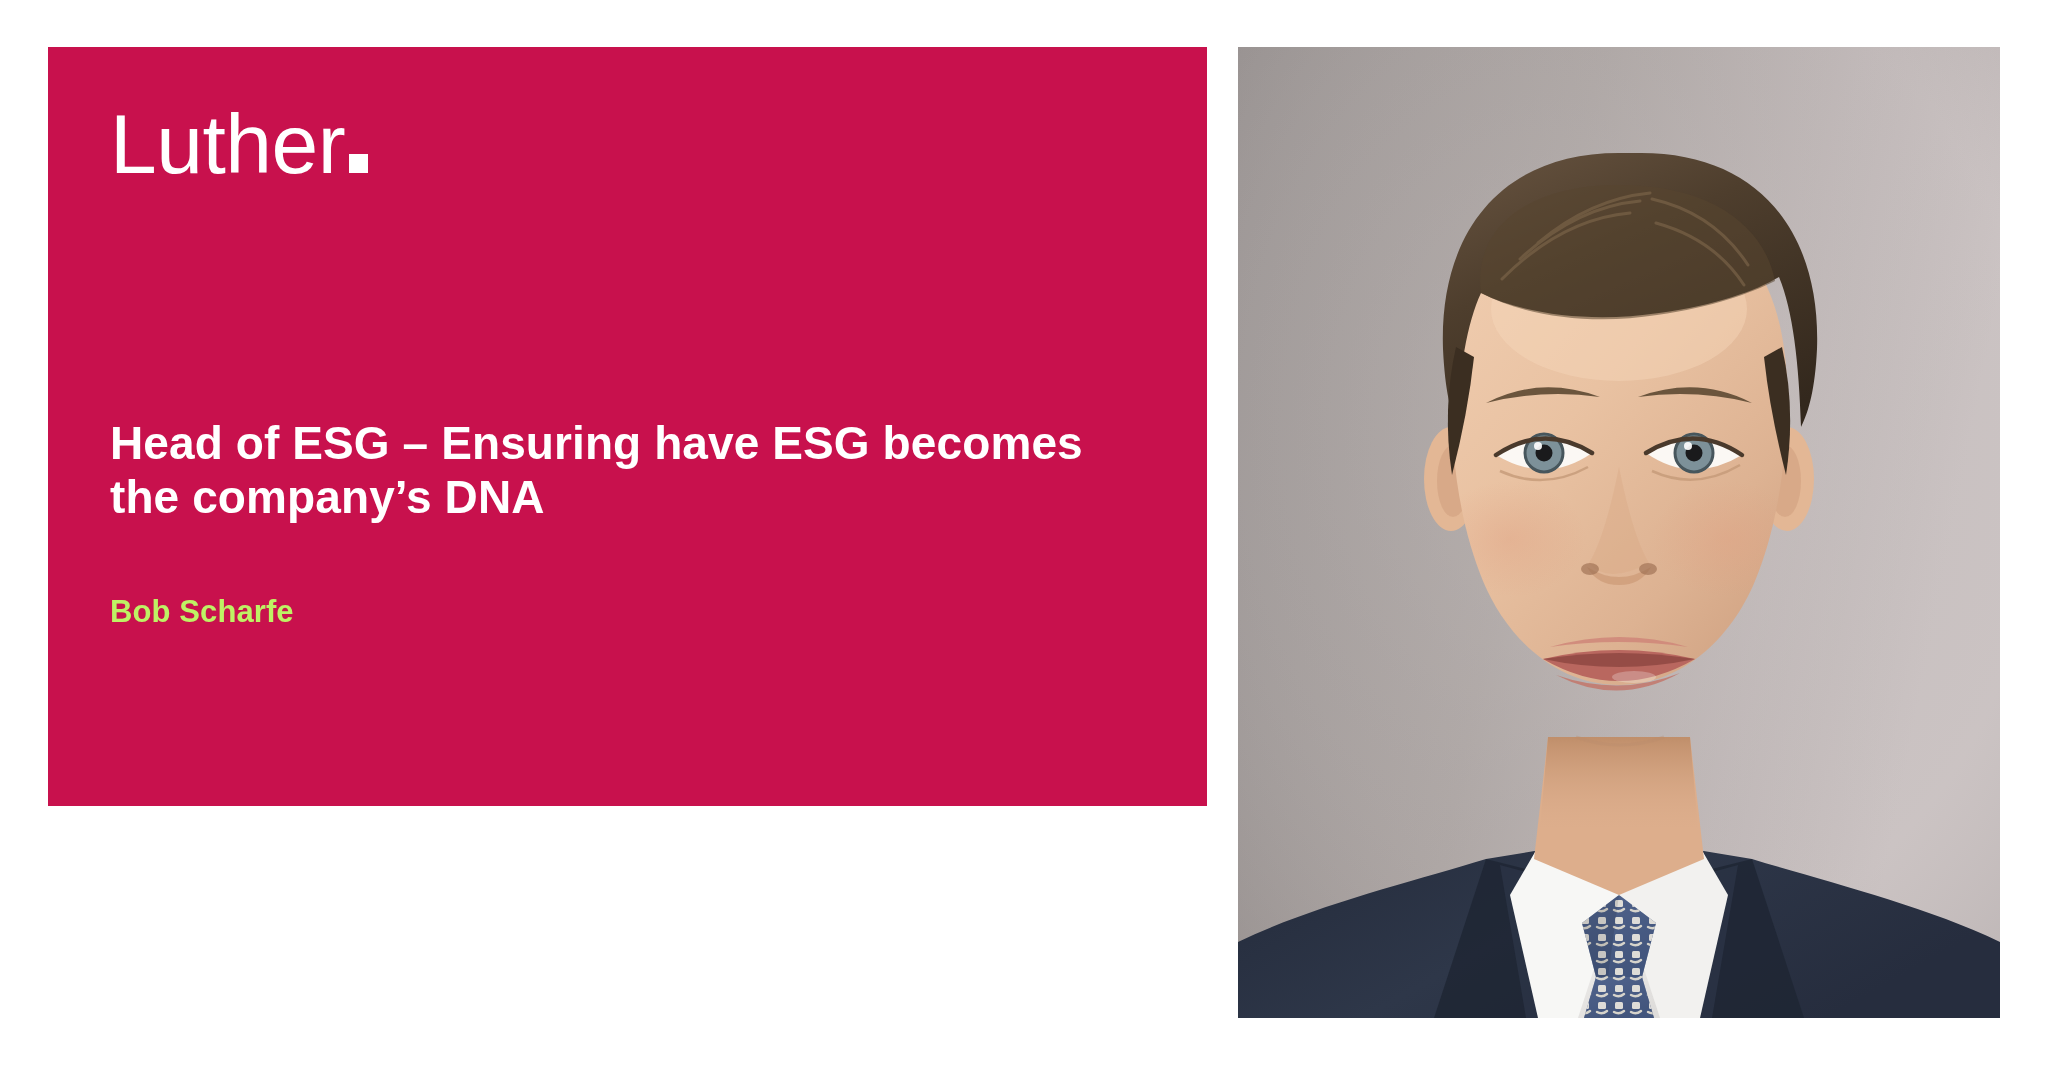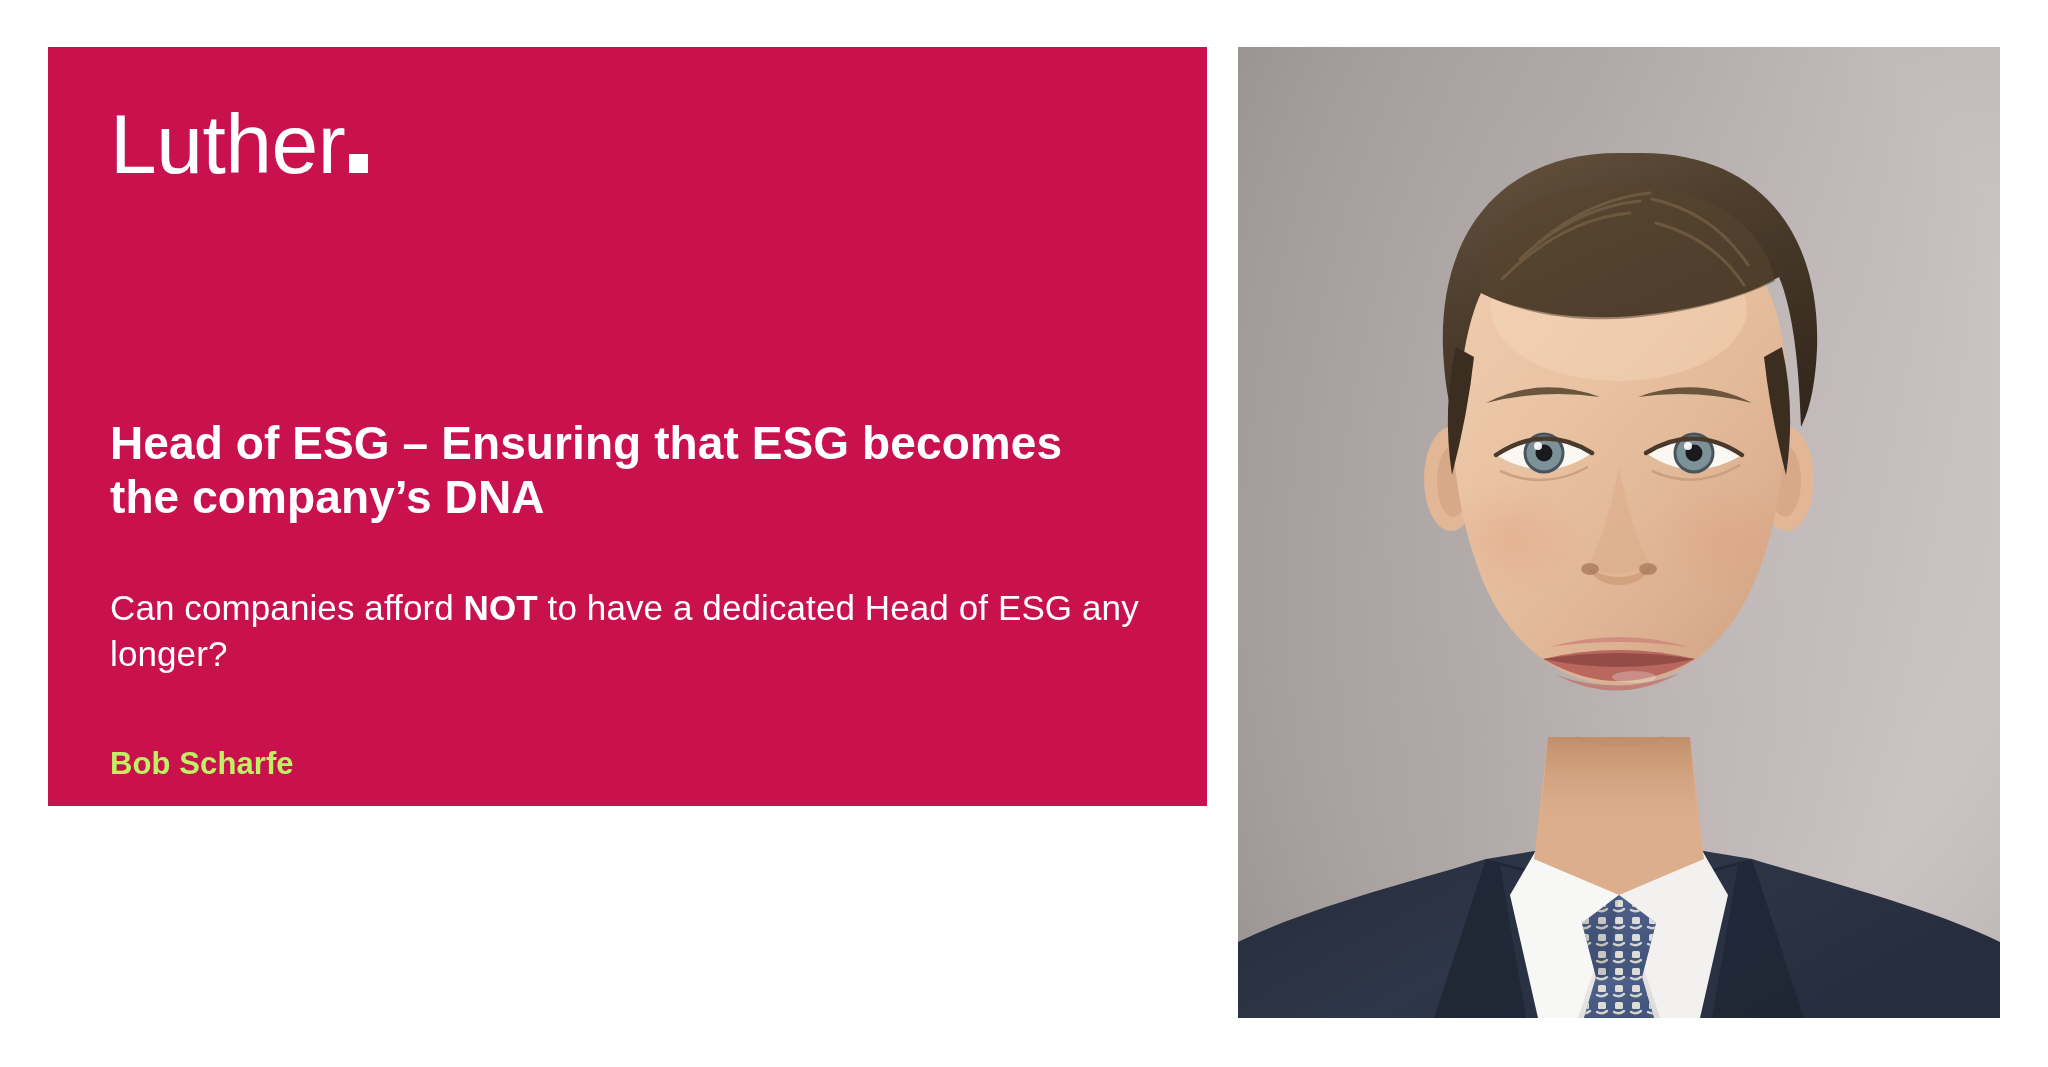--- a/index.html
+++ b/index.html
@@ -120,23 +120,22 @@
 <div class="slide">
 
   <div class="panel">
 
     <div class="logo">
       <span class="wordmark">Luther</span><span class="dot"></span>
     </div>
 
     <div class="text-block">
 
-      <h1 class="headline">Head of ESG – Ensuring that ESG becomes the company’s DNA</h1>
-
-      <p class="subtitle"><span>Can companies afford </span><span class="emph">NOT</span><span> to have a dedicated Head of ESG any longer?</span></p>
+      <h1 class="headline">Head of ESG – Ensuring have ESG becomes the company’s DNA</h1>
+
 
       <p class="author">Bob Scharfe</p>
 
     </div>
   </div>
 
   <div class="photo">
     <svg viewBox="0 0 762 971" preserveAspectRatio="xMidYMid slice">
       <defs>
         <linearGradient id="bgGrad" x1="0" y1="0" x2="1" y2="0.25">

